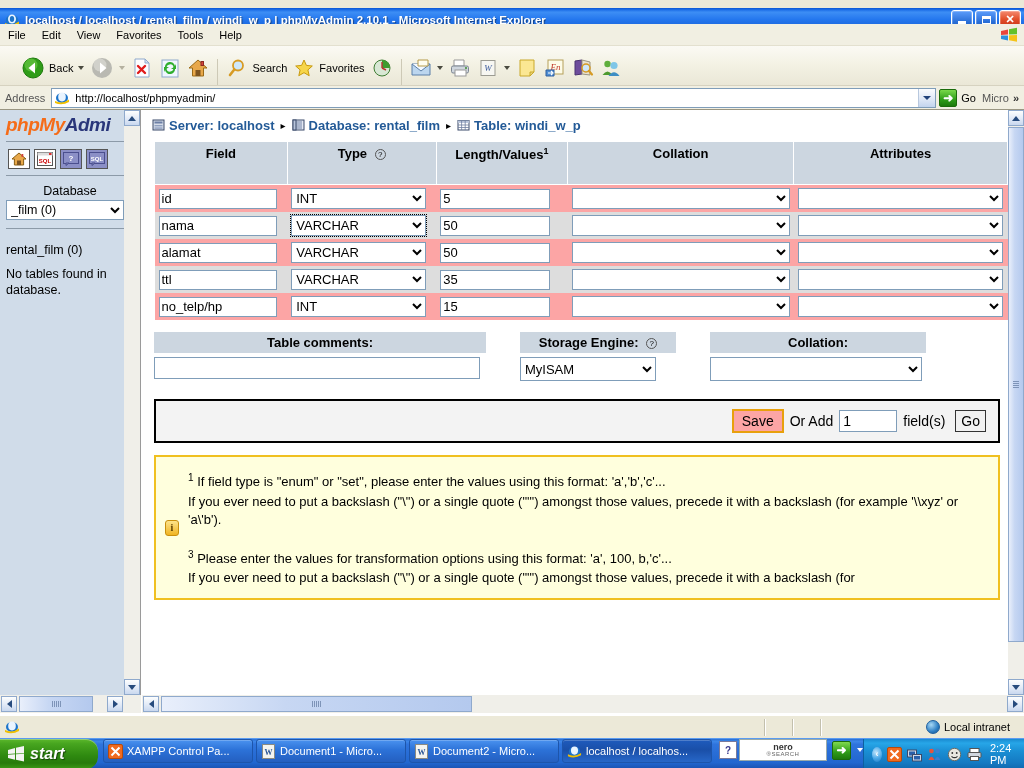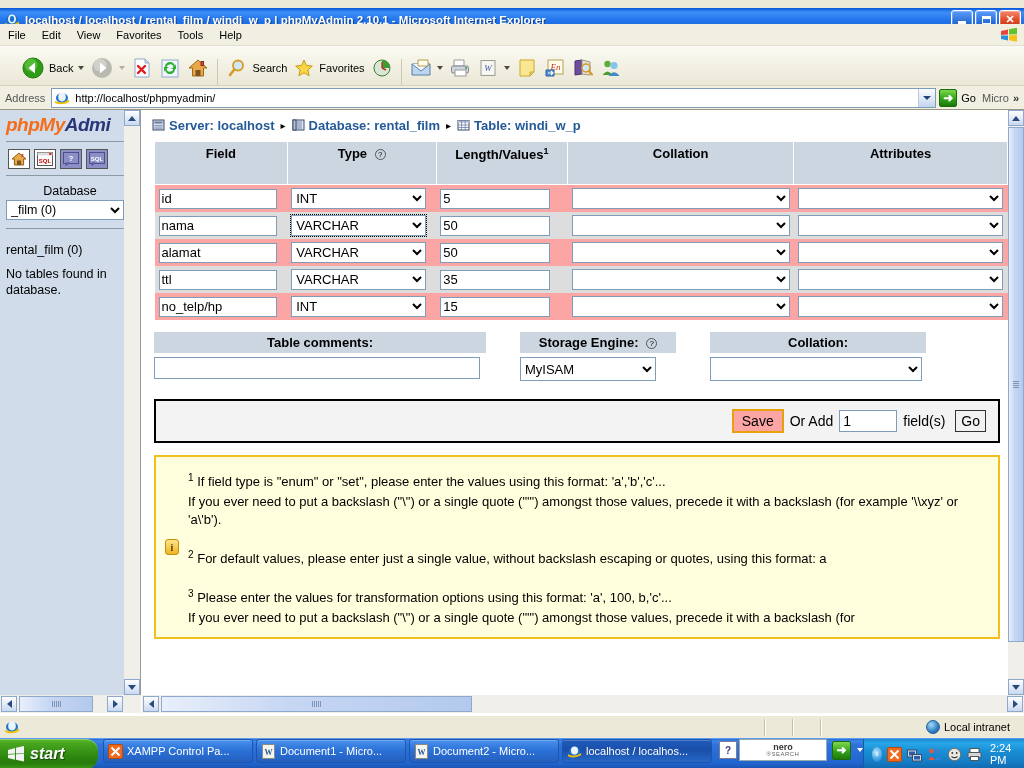--- a/index.html
+++ b/index.html
@@ -723,24 +723,20 @@
         <div class="note-icocol">
           <span class="note-ico">i</span>
         </div>
         <div class="note-body">
           <p class="note-p">
             <sup>1</sup>
             <span>If field type is "enum" or "set", please enter the values using this format: 'a','b','c'...</span><br>
             <span>If you ever need to put a backslash ("\") or a single quote ("'") amongst those values, precede it with a backslash (for example '\\xyz' or 'a\'b').</span>
           </p>
           <p class="note-p">
-            <sup>2</sup>
-            <span>For default values, please enter just a single value, without backslash escaping or quotes, using this format: a</span>
-          </p>
-          <p class="note-p">
             <sup>3</sup>
             <span>Please enter the values for transformation options using this format: 'a', 100, b,'c'...</span><br>
             <span>If you ever need to put a backslash ("\") or a single quote ("'") amongst those values, precede it with a backslash (for</span>
           </p>
         </div>
       </div>
 
     </div>
 
     <div class="main-vscroll" style="background:#f0efe9;">

